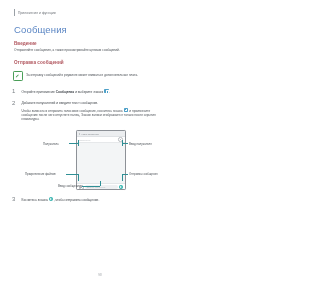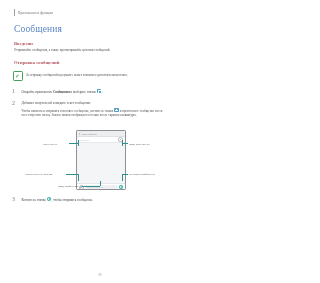--- a/index.html
+++ b/index.html
@@ -11,21 +11,20 @@
     width: 200px;
     height: 283px;
     font-family: "Liberation Sans", sans-serif;
     position: relative;
     overflow: hidden;
   }
   .page {
     position: absolute;
     inset: 0;
     background: #ffffff;
-    font-family: Liberation Serif, serif;
   }
 
   
   .runhead {
     position: absolute;
     top: 9px;
     left: 14px;
     display: flex;
     align-items: center;
     gap: 3px;

